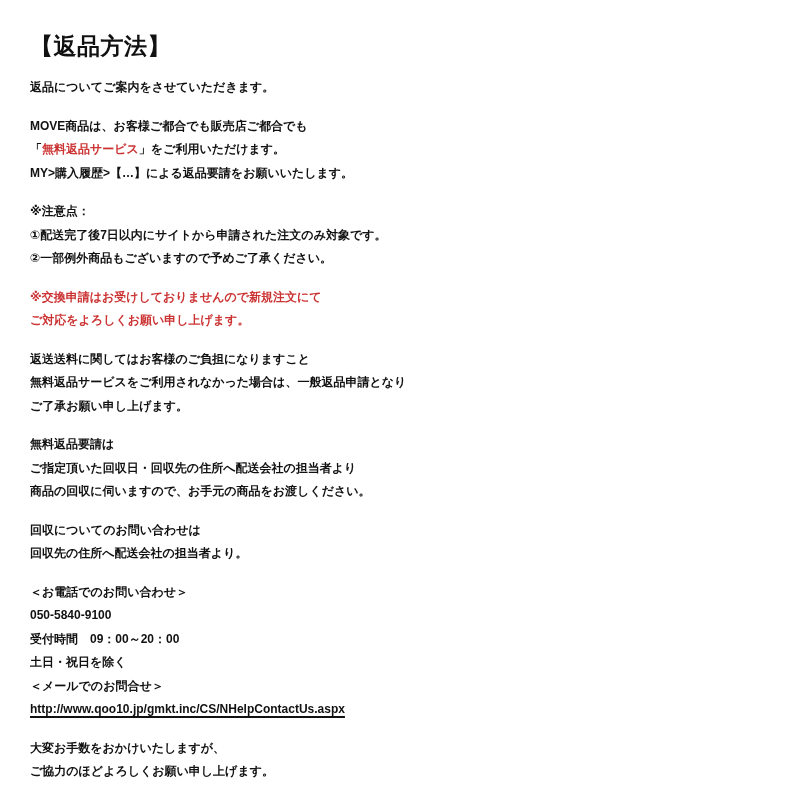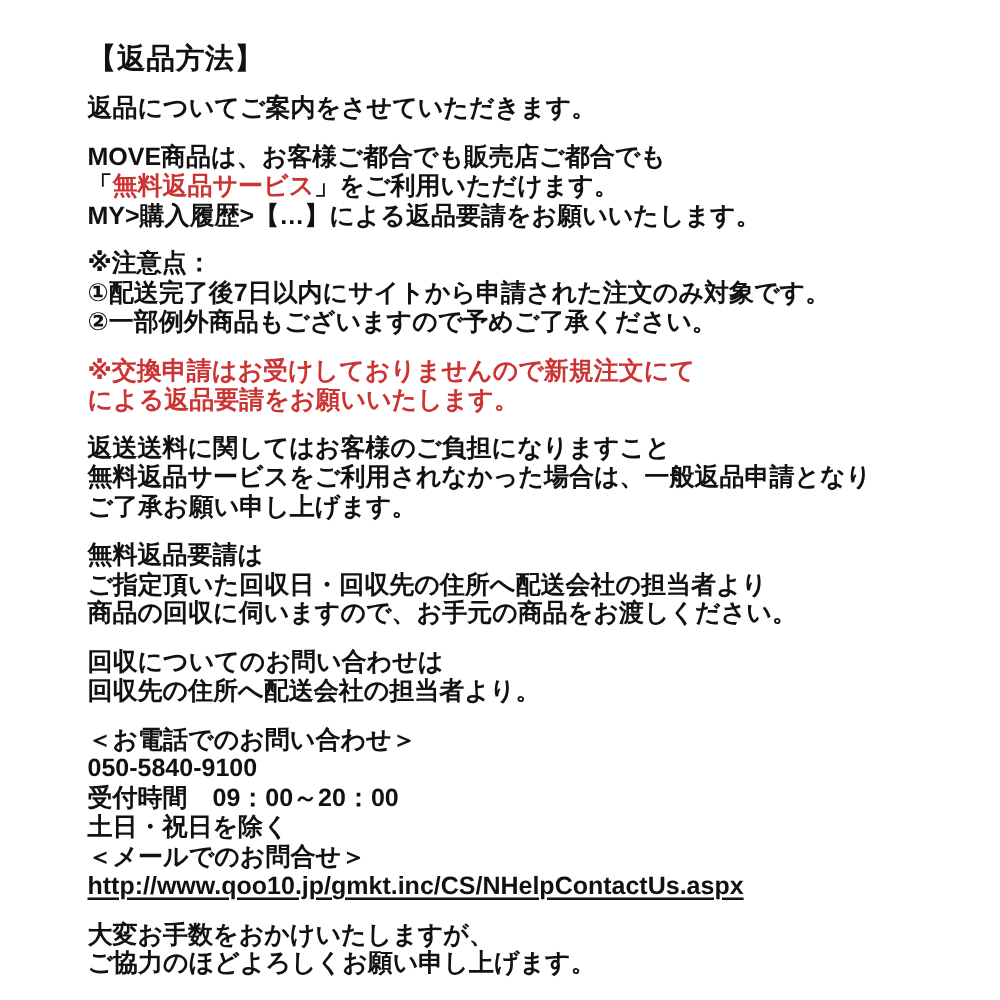--- a/index.html
+++ b/index.html
@@ -14,31 +14,31 @@
   }
   body {
     width: 800px;
     height: 800px;
     overflow: hidden;
     font-family: "Liberation Sans", "DejaVu Sans", sans-serif;
     font-weight: 700;
     color: var(--text-color, #111111);
   }
   .doc {
-    padding: 30px 60px 0 70px;
+    padding: 30px 60px 0 30px;
   }
   h1.title {
     margin: 0 0 14px 0;
     font-size: 23px;
     line-height: 32px;
     letter-spacing: 0.5px;
   }
   .para {
     margin: 0 0 15px 0;
-    font-size: 20px;
+    font-size: 12px;
     line-height: 23.5px;
   }
   .line { display: block; }
   .red { color: var(--accent-red, #cc3333); }
   a.link {
     color: var(--text-color, #111111);
     text-decoration: underline;
     text-underline-offset: 3px;
     text-decoration-thickness: 2px;
     cursor: pointer;
@@ -62,21 +62,21 @@
   </p>
 
   <p class="para">
     <span class="line">※注意点：</span>
     <span class="line">①配送完了後7日以内にサイトから申請された注文のみ対象です。</span>
     <span class="line">②一部例外商品もございますので予めご了承ください。</span>
   </p>
 
   <p class="para red">
     <span class="line">※交換申請はお受けしておりませんので新規注文にて</span>
-    <span class="line">による返品要請をお願いいたします。</span>
+    <span class="line">ご対応をよろしくお願い申し上げます。</span>
   </p>
 
   <p class="para">
     <span class="line">返送送料に関してはお客様のご負担になりますこと</span>
     <span class="line">無料返品サービスをご利用されなかった場合は、一般返品申請となり</span>
     <span class="line">ご了承お願い申し上げます。</span>
   </p>
 
   <p class="para">
     <span class="line">無料返品要請は</span>

